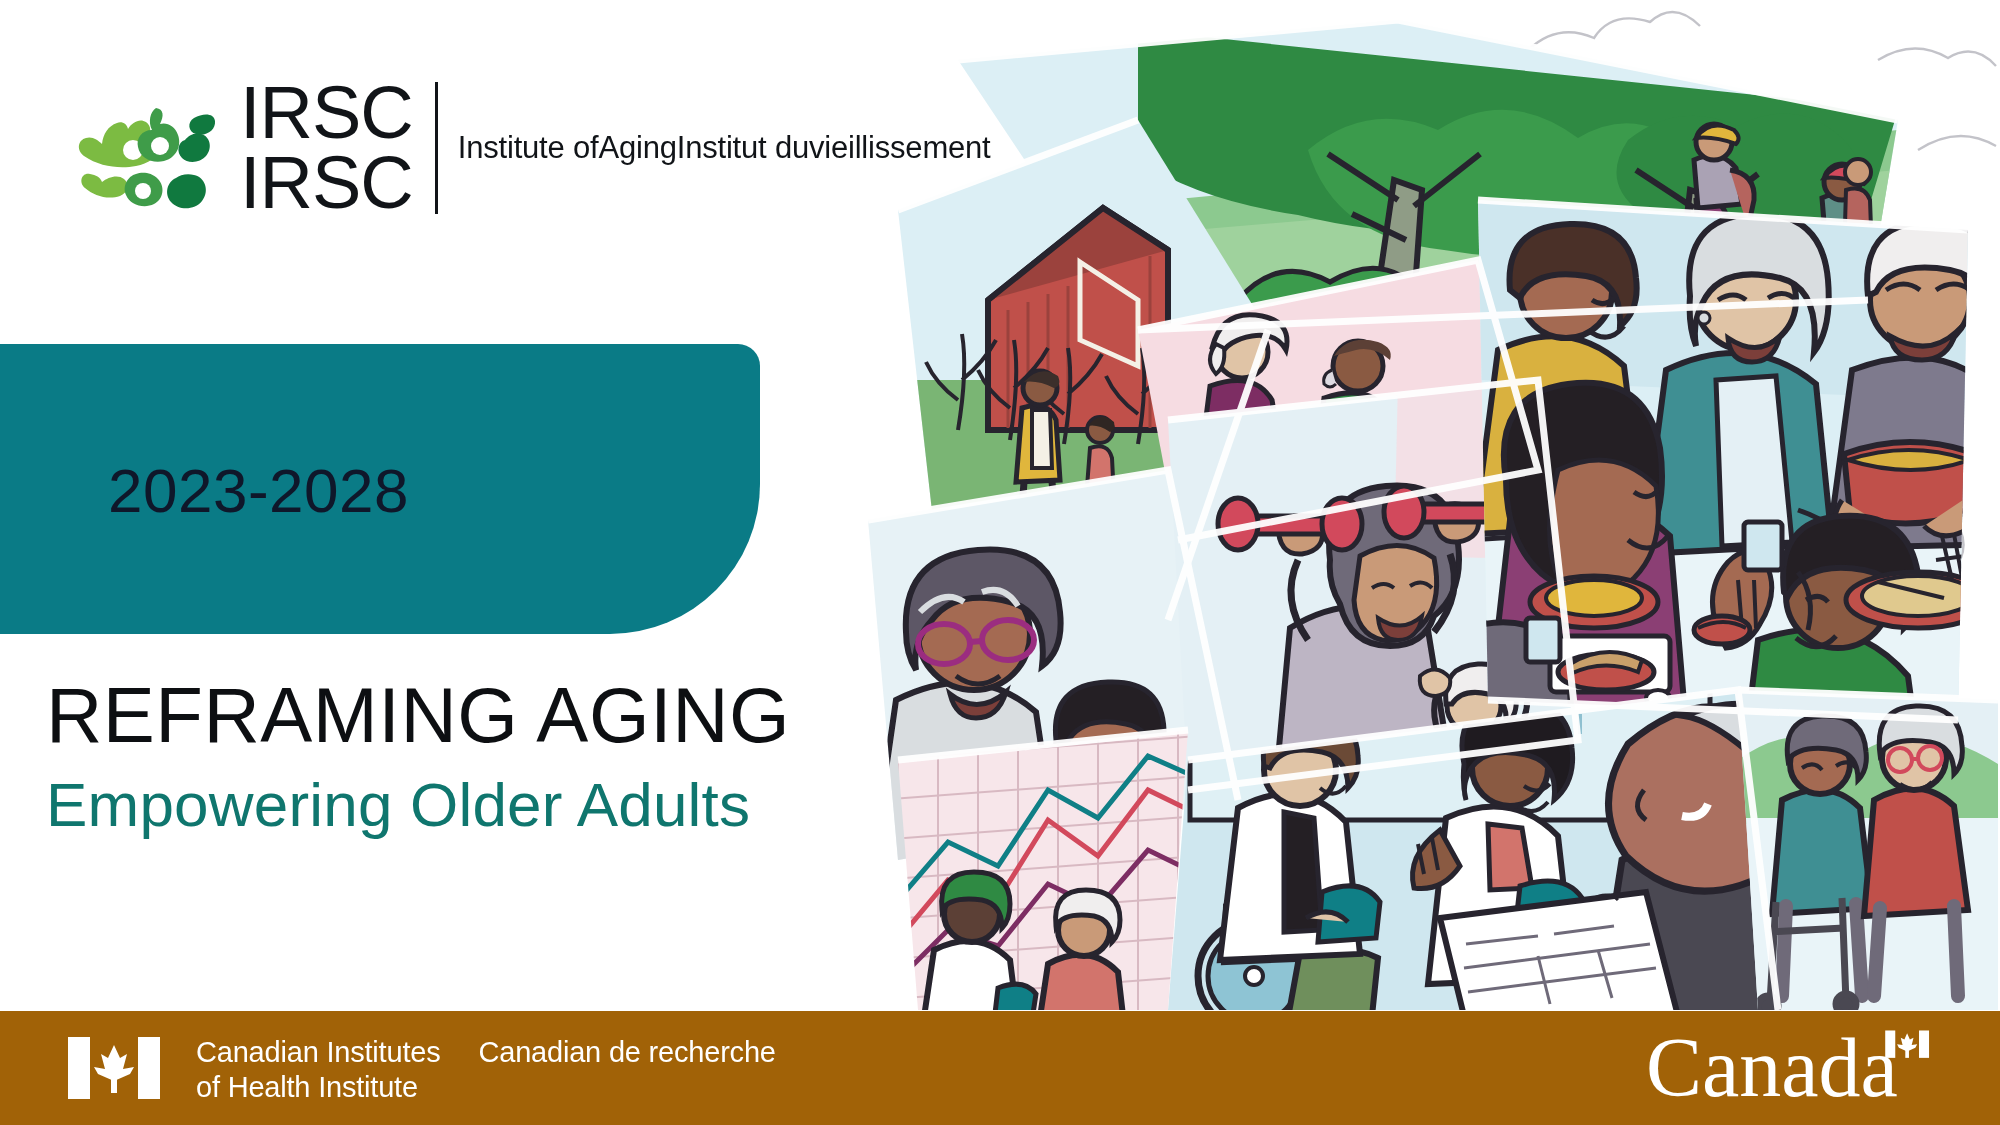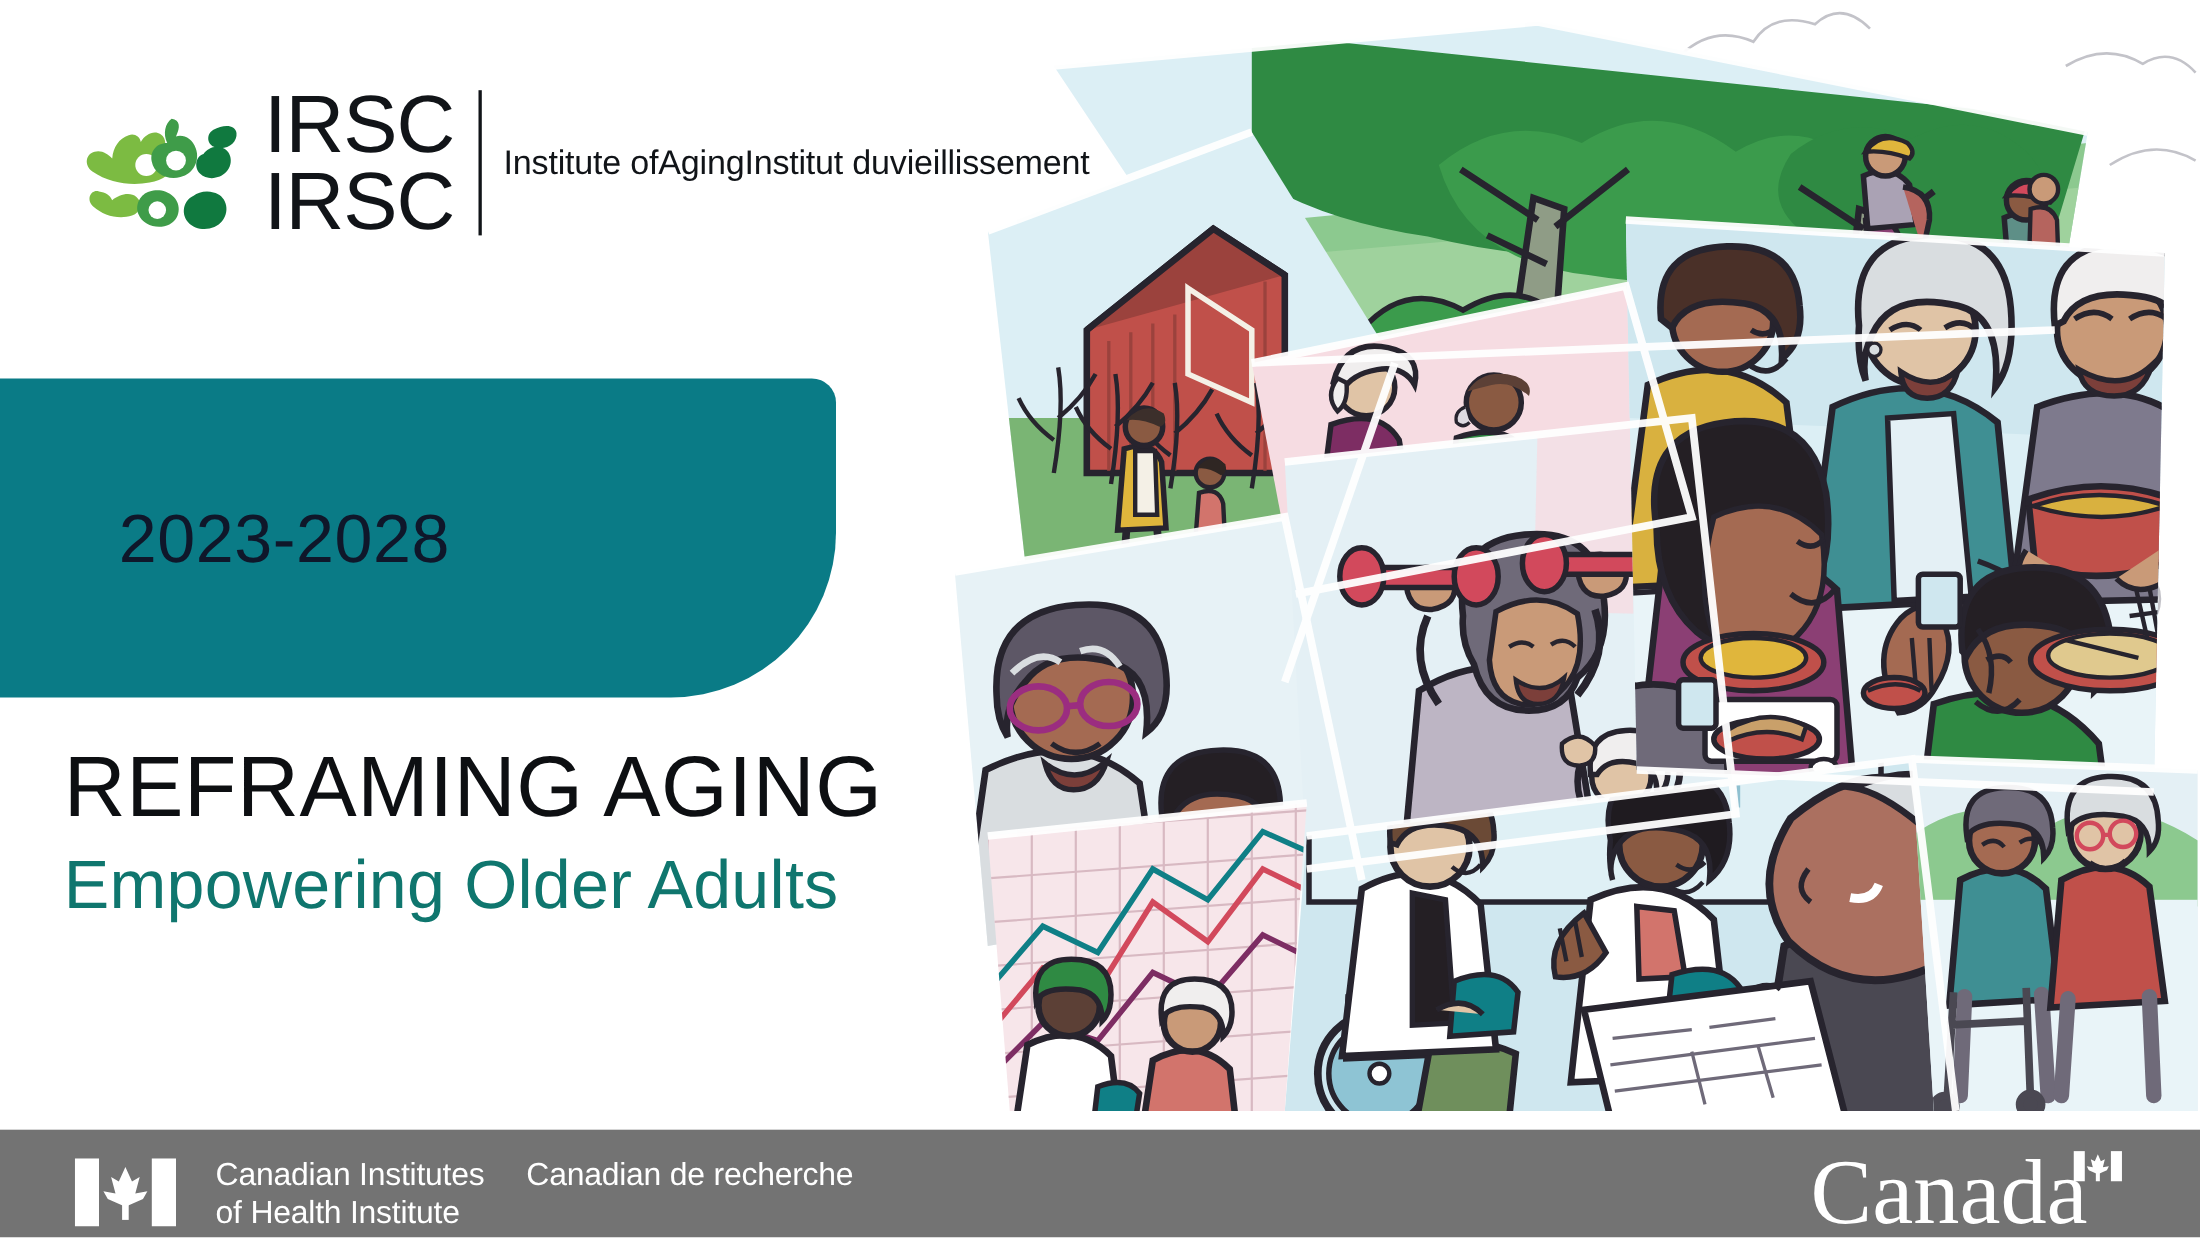--- a/index.html
+++ b/index.html
@@ -36,36 +36,36 @@
   .banner .l1{
     color:#ffffff;font-size:66px;font-weight:400;letter-spacing:1.5px;
     line-height:1.06;
   }
   .banner .l2{
     color:#0f172a;font-size:62px;font-weight:400;letter-spacing:0.5px;
     line-height:1.15;margin-top:4px;
   }
 
   
-  .headline{position:absolute;left:58px;top:676px;}
+  .headline{position:absolute;left:46px;top:676px;}
   .headline .h1{
     font-size:78px;font-weight:400;color:#0d0f12;letter-spacing:0.5px;line-height:1.0;
   }
   .headline .h2{
     font-size:62px;font-weight:400;color:#0f766e;letter-spacing:0.2px;
     line-height:1.0;margin-top:20px;
   }
 
   
   .illus{position:absolute;left:838px;top:0px;width:1162px;height:1015px;overflow:hidden;}
   .illus svg{display:block;width:100%;height:100%;}
 
   
   .footer{
-    position:absolute;left:0;bottom:0;width:2000px;height:98px;background:#737373;
+    position:absolute;left:0;bottom:0;width:2000px;height:114px;background:#a16207;
   }
   .fi-flag{position:absolute;left:68px;top:26px;width:92px;height:62px;}
   .fi-text{
     position:absolute;left:196px;top:24px;display:flex;gap:38px;
   }
   .fi-col{display:flex;flex-direction:column;line-height:1.2;}
   .fi-col span{color:#ffffff;font-size:29px;font-weight:400;letter-spacing:-0.2px;}
   .wordmark{position:absolute;right:62px;top:14px;height:84px;}
 </style>
 </head>

